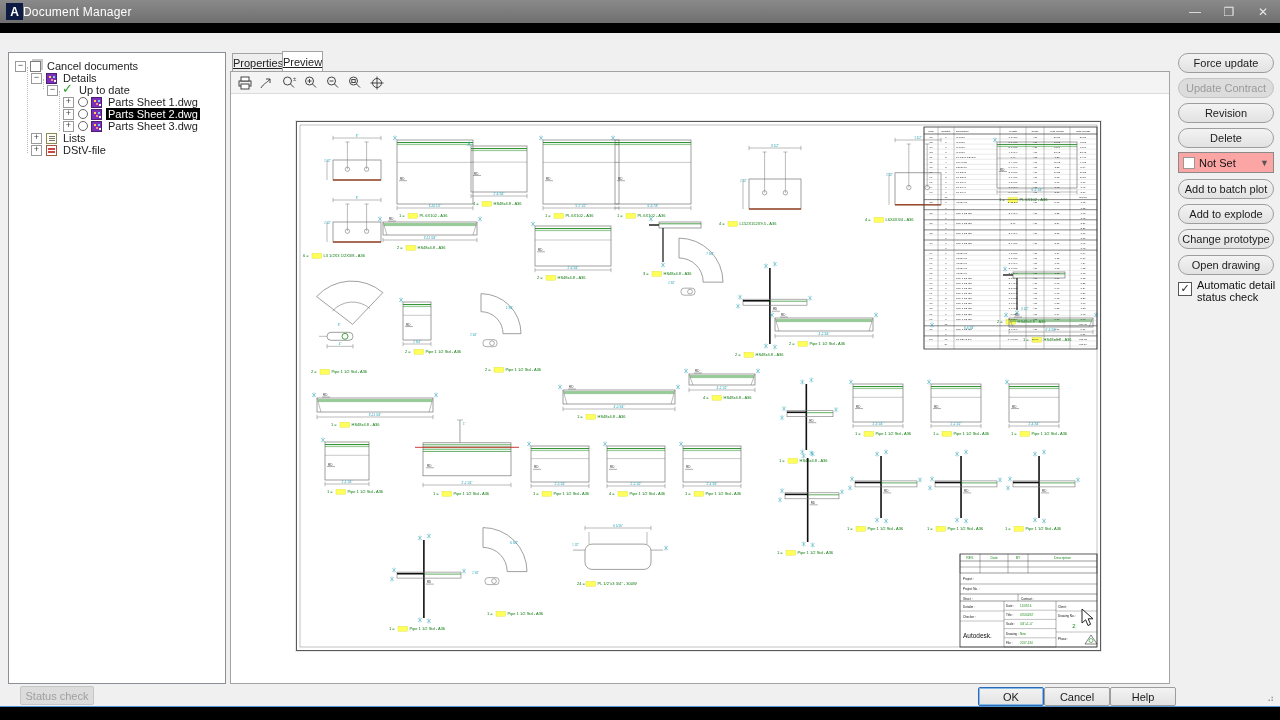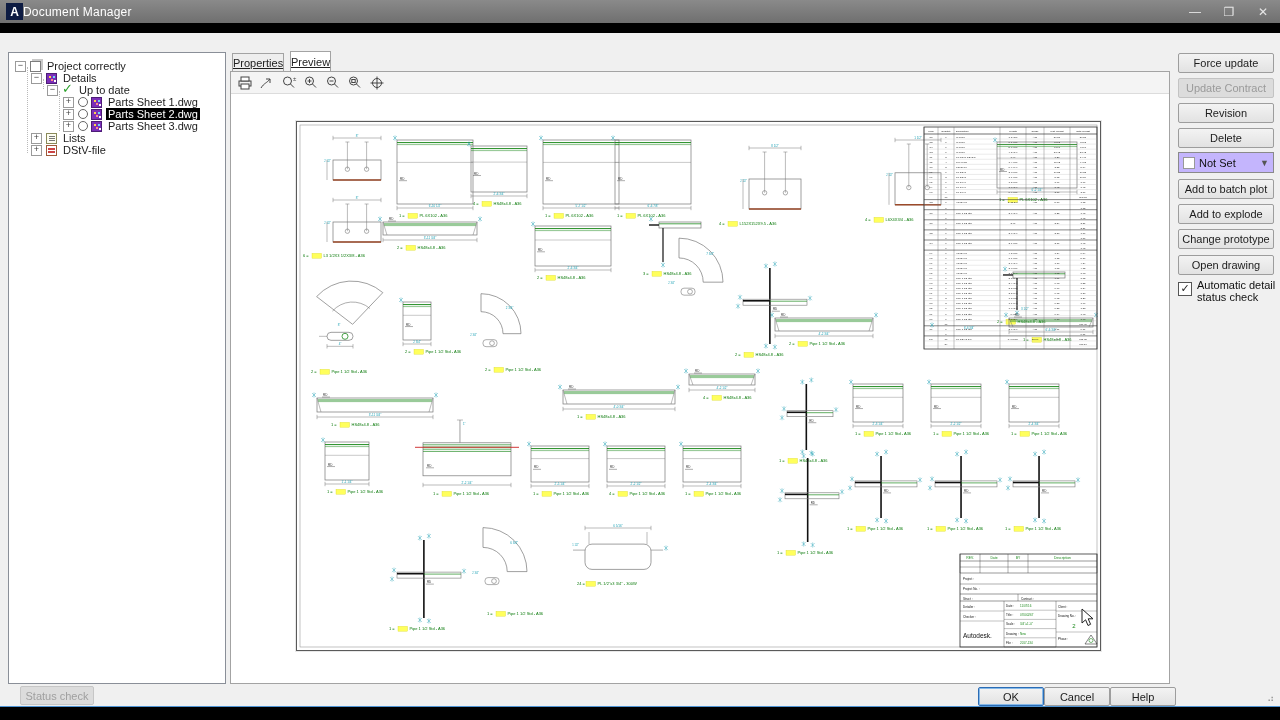--- a/index.html
+++ b/index.html
@@ -44,24 +44,24 @@
   .tab.active{background:#fff;height:19px;top:18px;z-index:3;}
   #previewPanel{position:absolute;left:230px;top:38px;width:938px;height:611px;background:#fff;
     border:1px solid #a3a3a3;z-index:2;}
   #ptoolbar{position:absolute;left:0;top:0;width:100%;height:22px;background:#f4f4f4;
     border-bottom:1px solid #dcdcdc;display:flex;align-items:center;gap:6px;padding-left:6px;box-sizing:border-box;}
   .tbico{width:16px;height:16px;flex:none;}
   #sheet{position:absolute;left:65px;top:49px;width:803px;height:528px;border:1px solid #5a5a5a;
     box-shadow:0 0 0 1px #e8e8e8;background:#fff;}
   
   .btn{position:absolute;left:1178px;width:94px;height:18px;background:linear-gradient(#f3f3f3,#e2e2e2);
-    border:1px solid #9d9d9d;border-radius:2px;font-size:11px;color:#1c1c1c;display:flex;
+    border:1px solid #9d9d9d;border-radius:10px;font-size:11px;color:#1c1c1c;display:flex;
     align-items:center;justify-content:center;cursor:default;}
   .btn.disabled{background:#dcdcdc;border-color:#c3c3c3;color:#9a9a9a;}
-  #statusDrop{position:absolute;left:1178px;top:119px;width:94px;height:19px;background:#c4b5fd;
+  #statusDrop{position:absolute;left:1178px;top:119px;width:94px;height:19px;background:#fca5a5;
     border:1px solid #8a8a8a;display:flex;align-items:center;font-size:11px;color:#111;}
   #statusDrop .swatch{width:10px;height:10px;border:1px solid #999;background:#fff;margin:0 4px 0 4px;flex:none;}
   #statusDrop .chev{margin-left:auto;margin-right:4px;color:#555;font-size:9px;}
   #autoChk{position:absolute;left:1178px;top:246px;display:flex;gap:5px;font-size:11px;color:#111;}
   #autoChk .box{width:12px;height:12px;border:1px solid #555;background:#fff;flex:none;margin-top:3px;
     font-size:11px;line-height:11px;text-align:center;color:#222;}
   #warn{position:absolute;left:1178px;top:274px;width:98px;font-size:10.5px;line-height:13px;color:#c2185b;}
   
   .fbtn{position:absolute;top:654px;height:17px;background:linear-gradient(#f3f3f3,#e2e2e2);
     border:1px solid #9d9d9d;border-radius:2px;font-size:11px;color:#1c1c1c;
@@ -86,21 +86,21 @@
 
   <div id="dialog">
 
     <div id="treePanel">
         <div class="guide" style="left: 18px; top: 14px; height: 86px;"></div>
         <div class="guide" style="left: 34px; top: 26px; height: 10px;"></div>
         <div class="guide" style="left: 50px; top: 38px; height: 40px;"></div>
         <div class="trow" style="top: 7px; left: 6px;">
           <div class="texp">−</div>
           <div class="ticon docs"></div>
-          <span class="tlabel">Project correctly</span>
+          <span class="tlabel">Cancel documents</span>
         </div>
         <div class="trow" style="top: 19px; left: 22px;">
           <div class="texp">−</div>
           <div class="ticon details"></div>
           <span class="tlabel">Details</span>
         </div>
         <div class="trow" style="top: 31px; left: 38px;">
           <div class="texp">−</div>
           <div class="ticon check"></div>
           <span class="tlabel">Up to date</span>
@@ -129,21 +129,21 @@
           <span class="tlabel">Lists</span>
         </div>
         <div class="trow" style="top: 91px; left: 22px;">
           <div class="texp">+</div>
           <div class="ticon dstv"></div>
           <span class="tlabel">DStV-file</span>
         </div>
       </div>
 
     <div class="tab" style="left:232px">Properties</div>
-    <div class="tab active" style="left:290px">Preview</div>
+    <div class="tab active" style="left:282px">Preview</div>
 
     <div id="previewPanel">
       <div id="ptoolbar">
         <svg class="tbico" viewBox="0 0 16 16">
           <rect x="2" y="6" width="12" height="5" fill="none" stroke="#444"></rect>
             <rect x="4" y="2" width="8" height="4" fill="#fff" stroke="#444"></rect>
             <rect x="4" y="9" width="8" height="5" fill="#fff" stroke="#444"></rect>
         </svg>
         <svg class="tbico" viewBox="0 0 16 16">
           <path d="M2,13 C5,8 8,8 11,4" fill="none" stroke="#444"></path>

